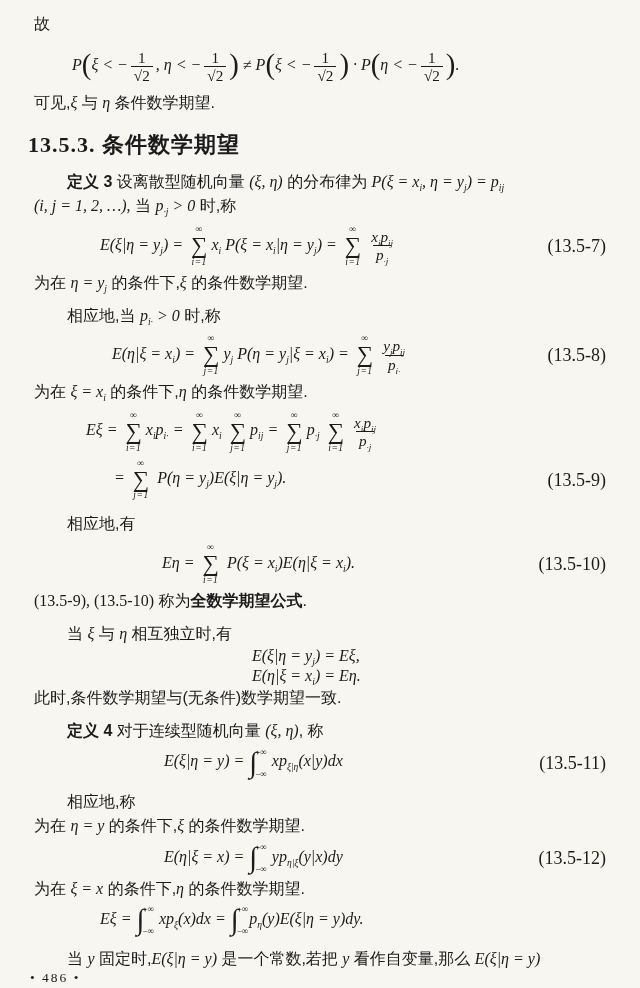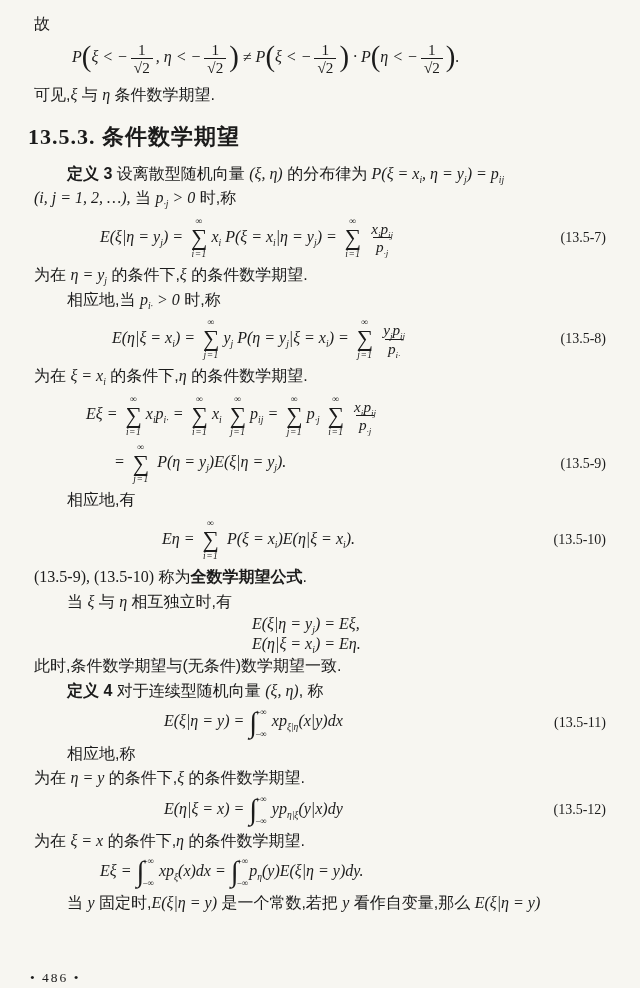--- a/index.html
+++ b/index.html
@@ -11,32 +11,32 @@
     font-size:16px;
   }
   .content{padding:12px 28px 0 34px;}
   
   .zh{font-family:"Liberation Sans","DejaVu Sans",sans-serif;font-style:normal;}
   .zhb{font-family:"Liberation Sans","DejaVu Sans",sans-serif;font-style:normal;font-weight:700;}
   .mi{font-style:italic;}
   .rm{font-style:normal;}
   sub{font-size:0.60em;font-style:italic;line-height:0;}
   .line{line-height:1.55;min-height:24px;white-space:nowrap;}
-  .ind{padding-left:33px;}
+  .ind{padding-left:33px;margin-top:8px;}
   
   .heading{
     font-size:22px;font-weight:700;margin:14px 0 10px -6px;
     font-family:"Liberation Serif","DejaVu Serif",serif;
     letter-spacing:1px;
   }
   
   .frow{position:relative;white-space:nowrap;}
   .eqnum{
     position:absolute;right:6px;top:50%;transform:translateY(-50%);
-    font-style:normal;font-size:14px;
+    font-style:normal;font-size:18px;
   }
   
   .frac{display:inline-flex;flex-direction:column;align-items:center;
     vertical-align:middle;margin:0 3px;line-height:1.15;}
   .fnum,.fden{padding:0 3px;font-size:0.95em;}
   .fden{border-top:1.5px solid #1b1b1b;}
   
   .sum{display:inline-flex;flex-direction:column;align-items:center;
     vertical-align:middle;margin:0 4px;line-height:1;}
   .ssym{font-size:23px;font-style:normal;line-height:0.95;}
@@ -47,21 +47,21 @@
   .ilims{display:inline-flex;flex-direction:column;justify-content:space-between;
     font-size:9px;font-style:normal;margin-left:-2px;padding:0;}
   .itop{margin-top:-1px;}
   .ibot{margin-bottom:-1px;}
   
   .bigp{font-size:180%;font-style:normal;font-weight:400;vertical-align:-0.13em;line-height:0;}
   .footer{
     position:absolute;left:30px;bottom:2px;font-size:13.5px;
     font-style:normal;letter-spacing:2px;
   }
-  .mt2{margin-top:2px;} .mt4{margin-top:0;}
+  .mt2{margin-top:2px;} .mt4{margin-top:8px;}
 </style>
 </head>
 <body>
 
 <div class="page">
   <div class="content">
 
     <div class="line"><span class="zh">故</span></div>
 
     <div class="frow mt4" style="padding:4px 0 6px 38px;">

